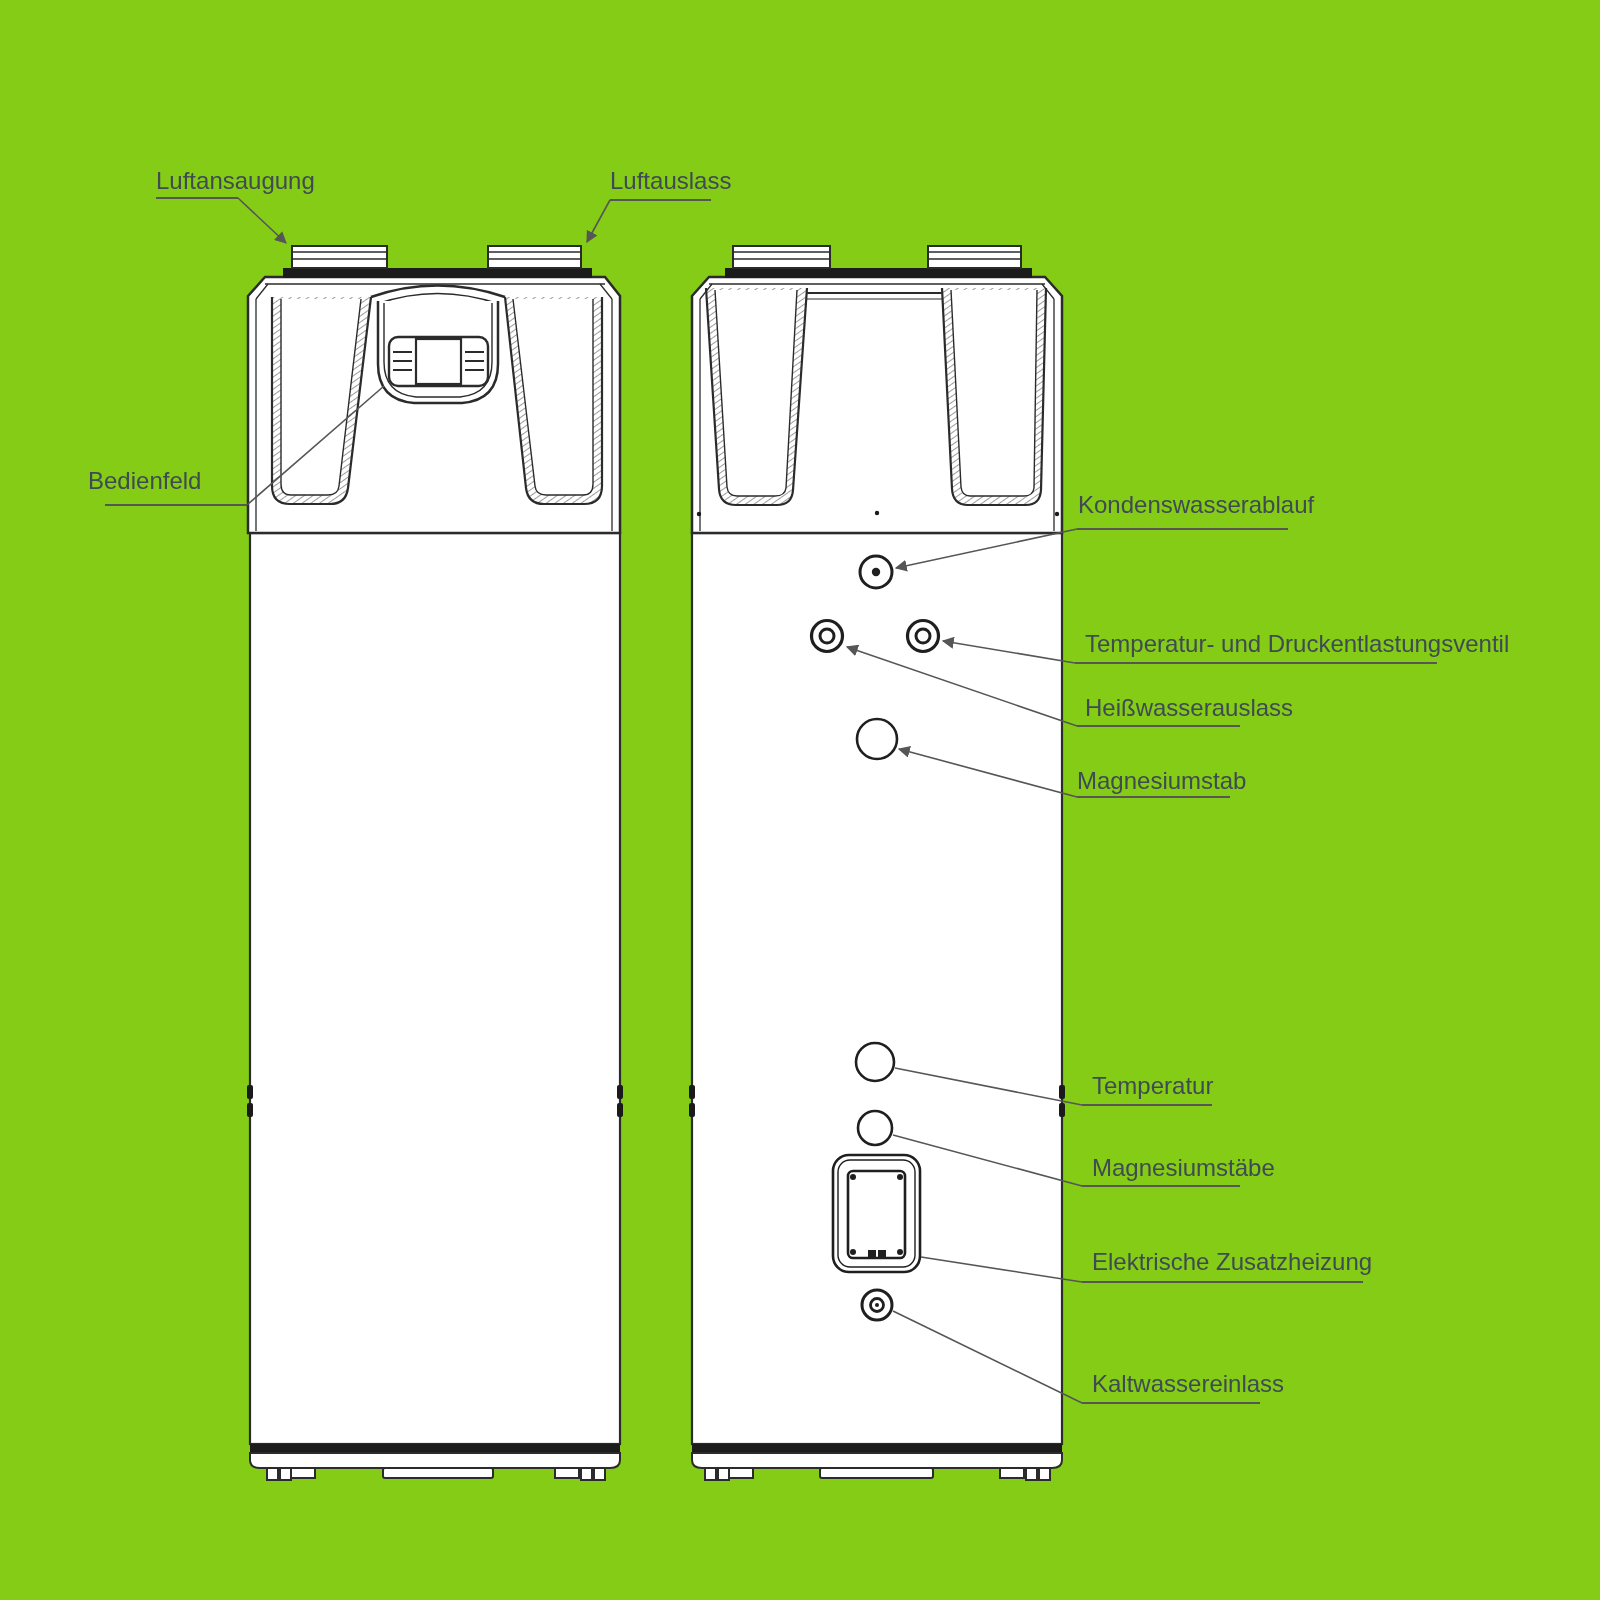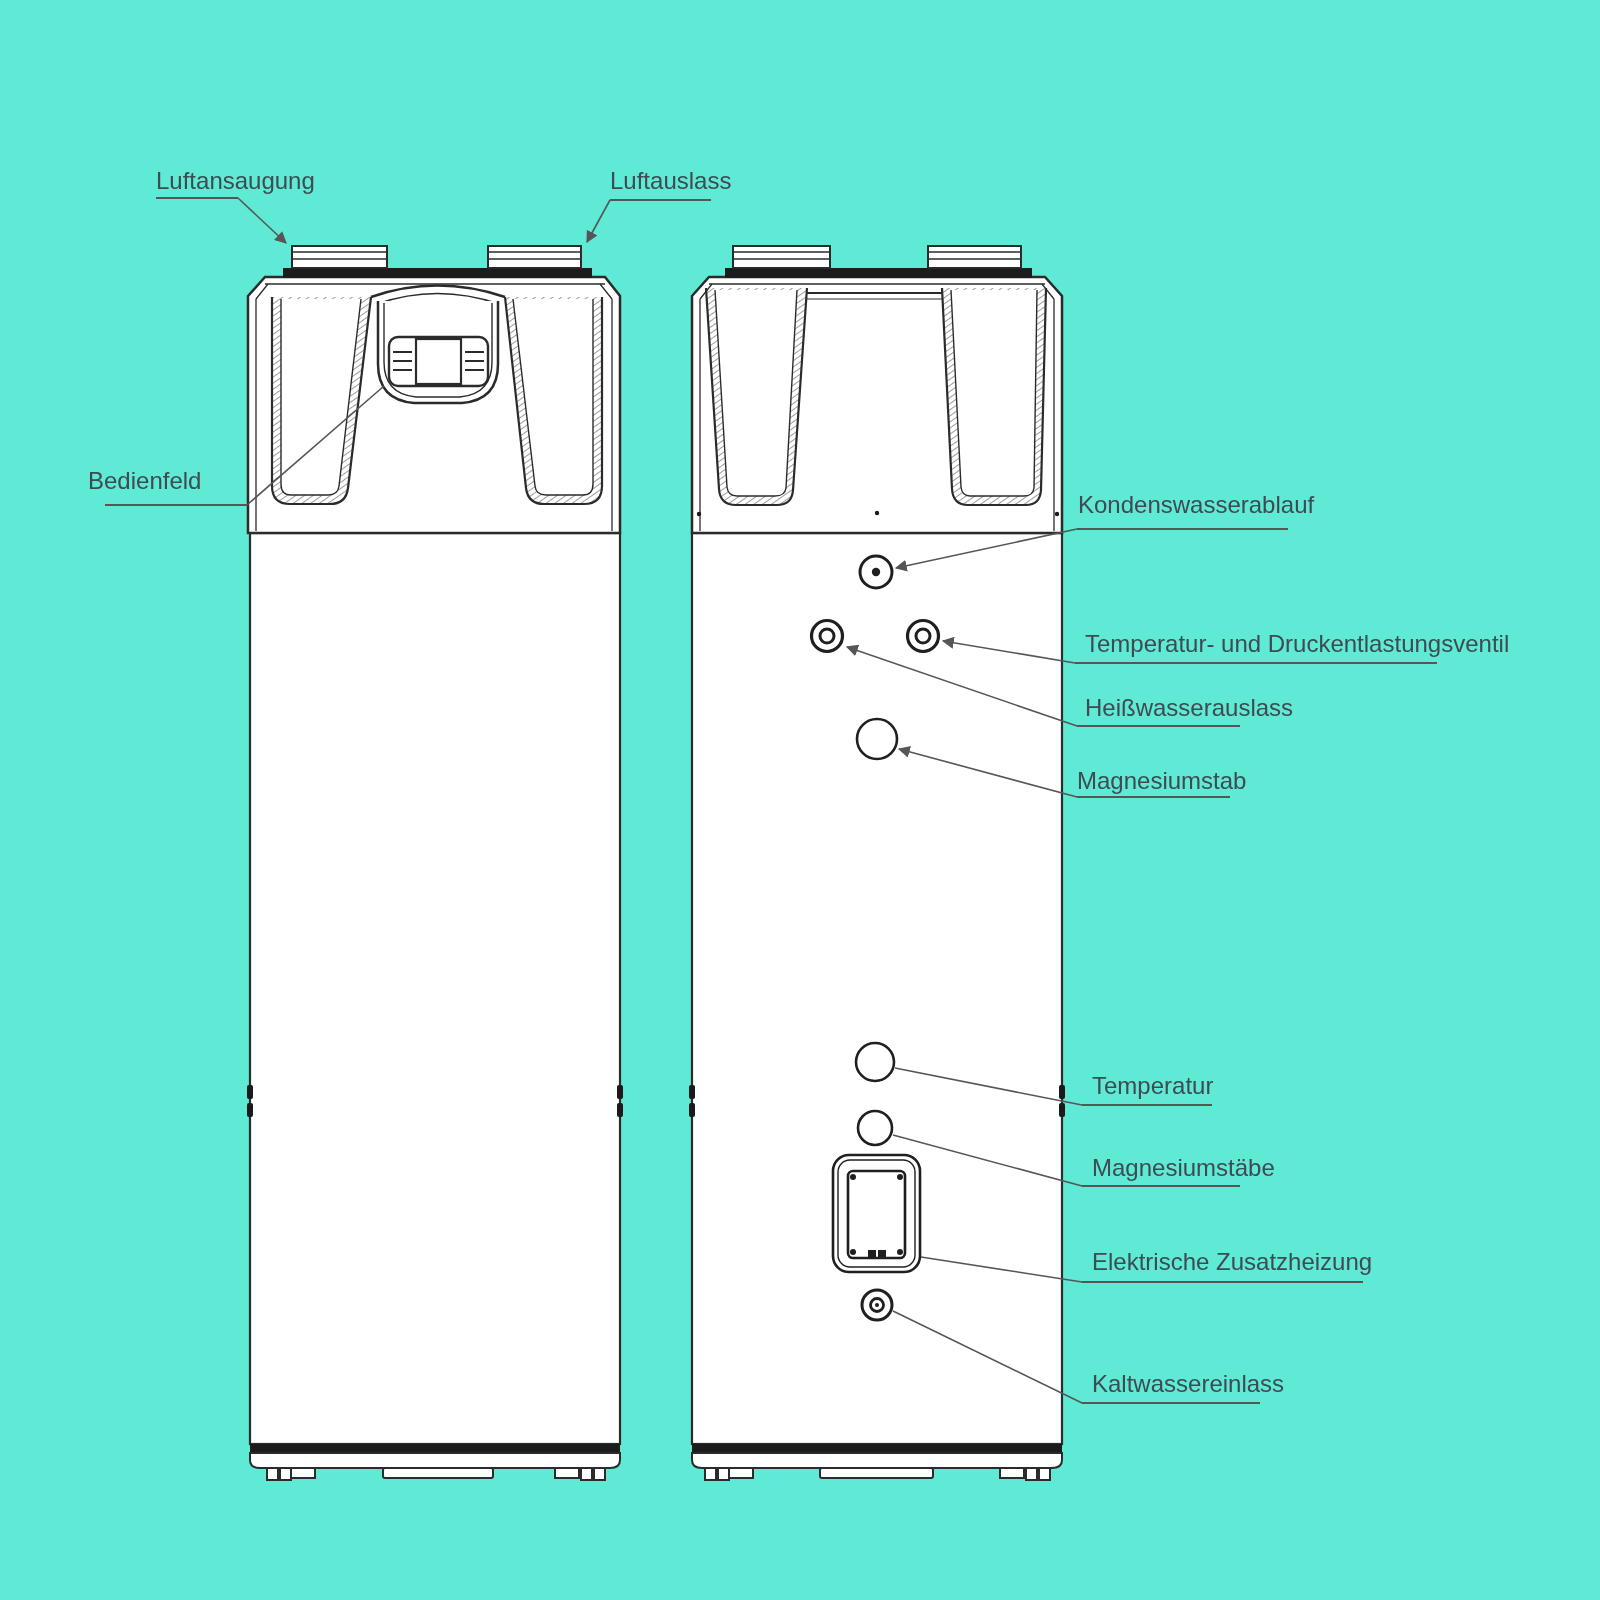--- a/index.html
+++ b/index.html
@@ -1,16 +1,16 @@
 <!DOCTYPE html>
 <html><head>
 <meta charset="utf-8">
 <style>
   html,body{margin:0;padding:0;background:#ffffff;}
-  .stage{position:relative;width:1600px;height:1600px;background:#5eead4;overflow:hidden;
+  .stage{position:relative;width:1600px;height:1600px;background:#84cc16;overflow:hidden;
          font-family:"Liberation Sans", sans-serif;}
   svg{display:block;}
   text.lbl{fill:#3f4a53;font-size:24px;font-family:"Liberation Sans",sans-serif;}
 </style>
 </head>
 <body>
 
 <div class="stage">
 <svg width="1600" height="1600" viewBox="0 0 1600 1600">
   <defs>

